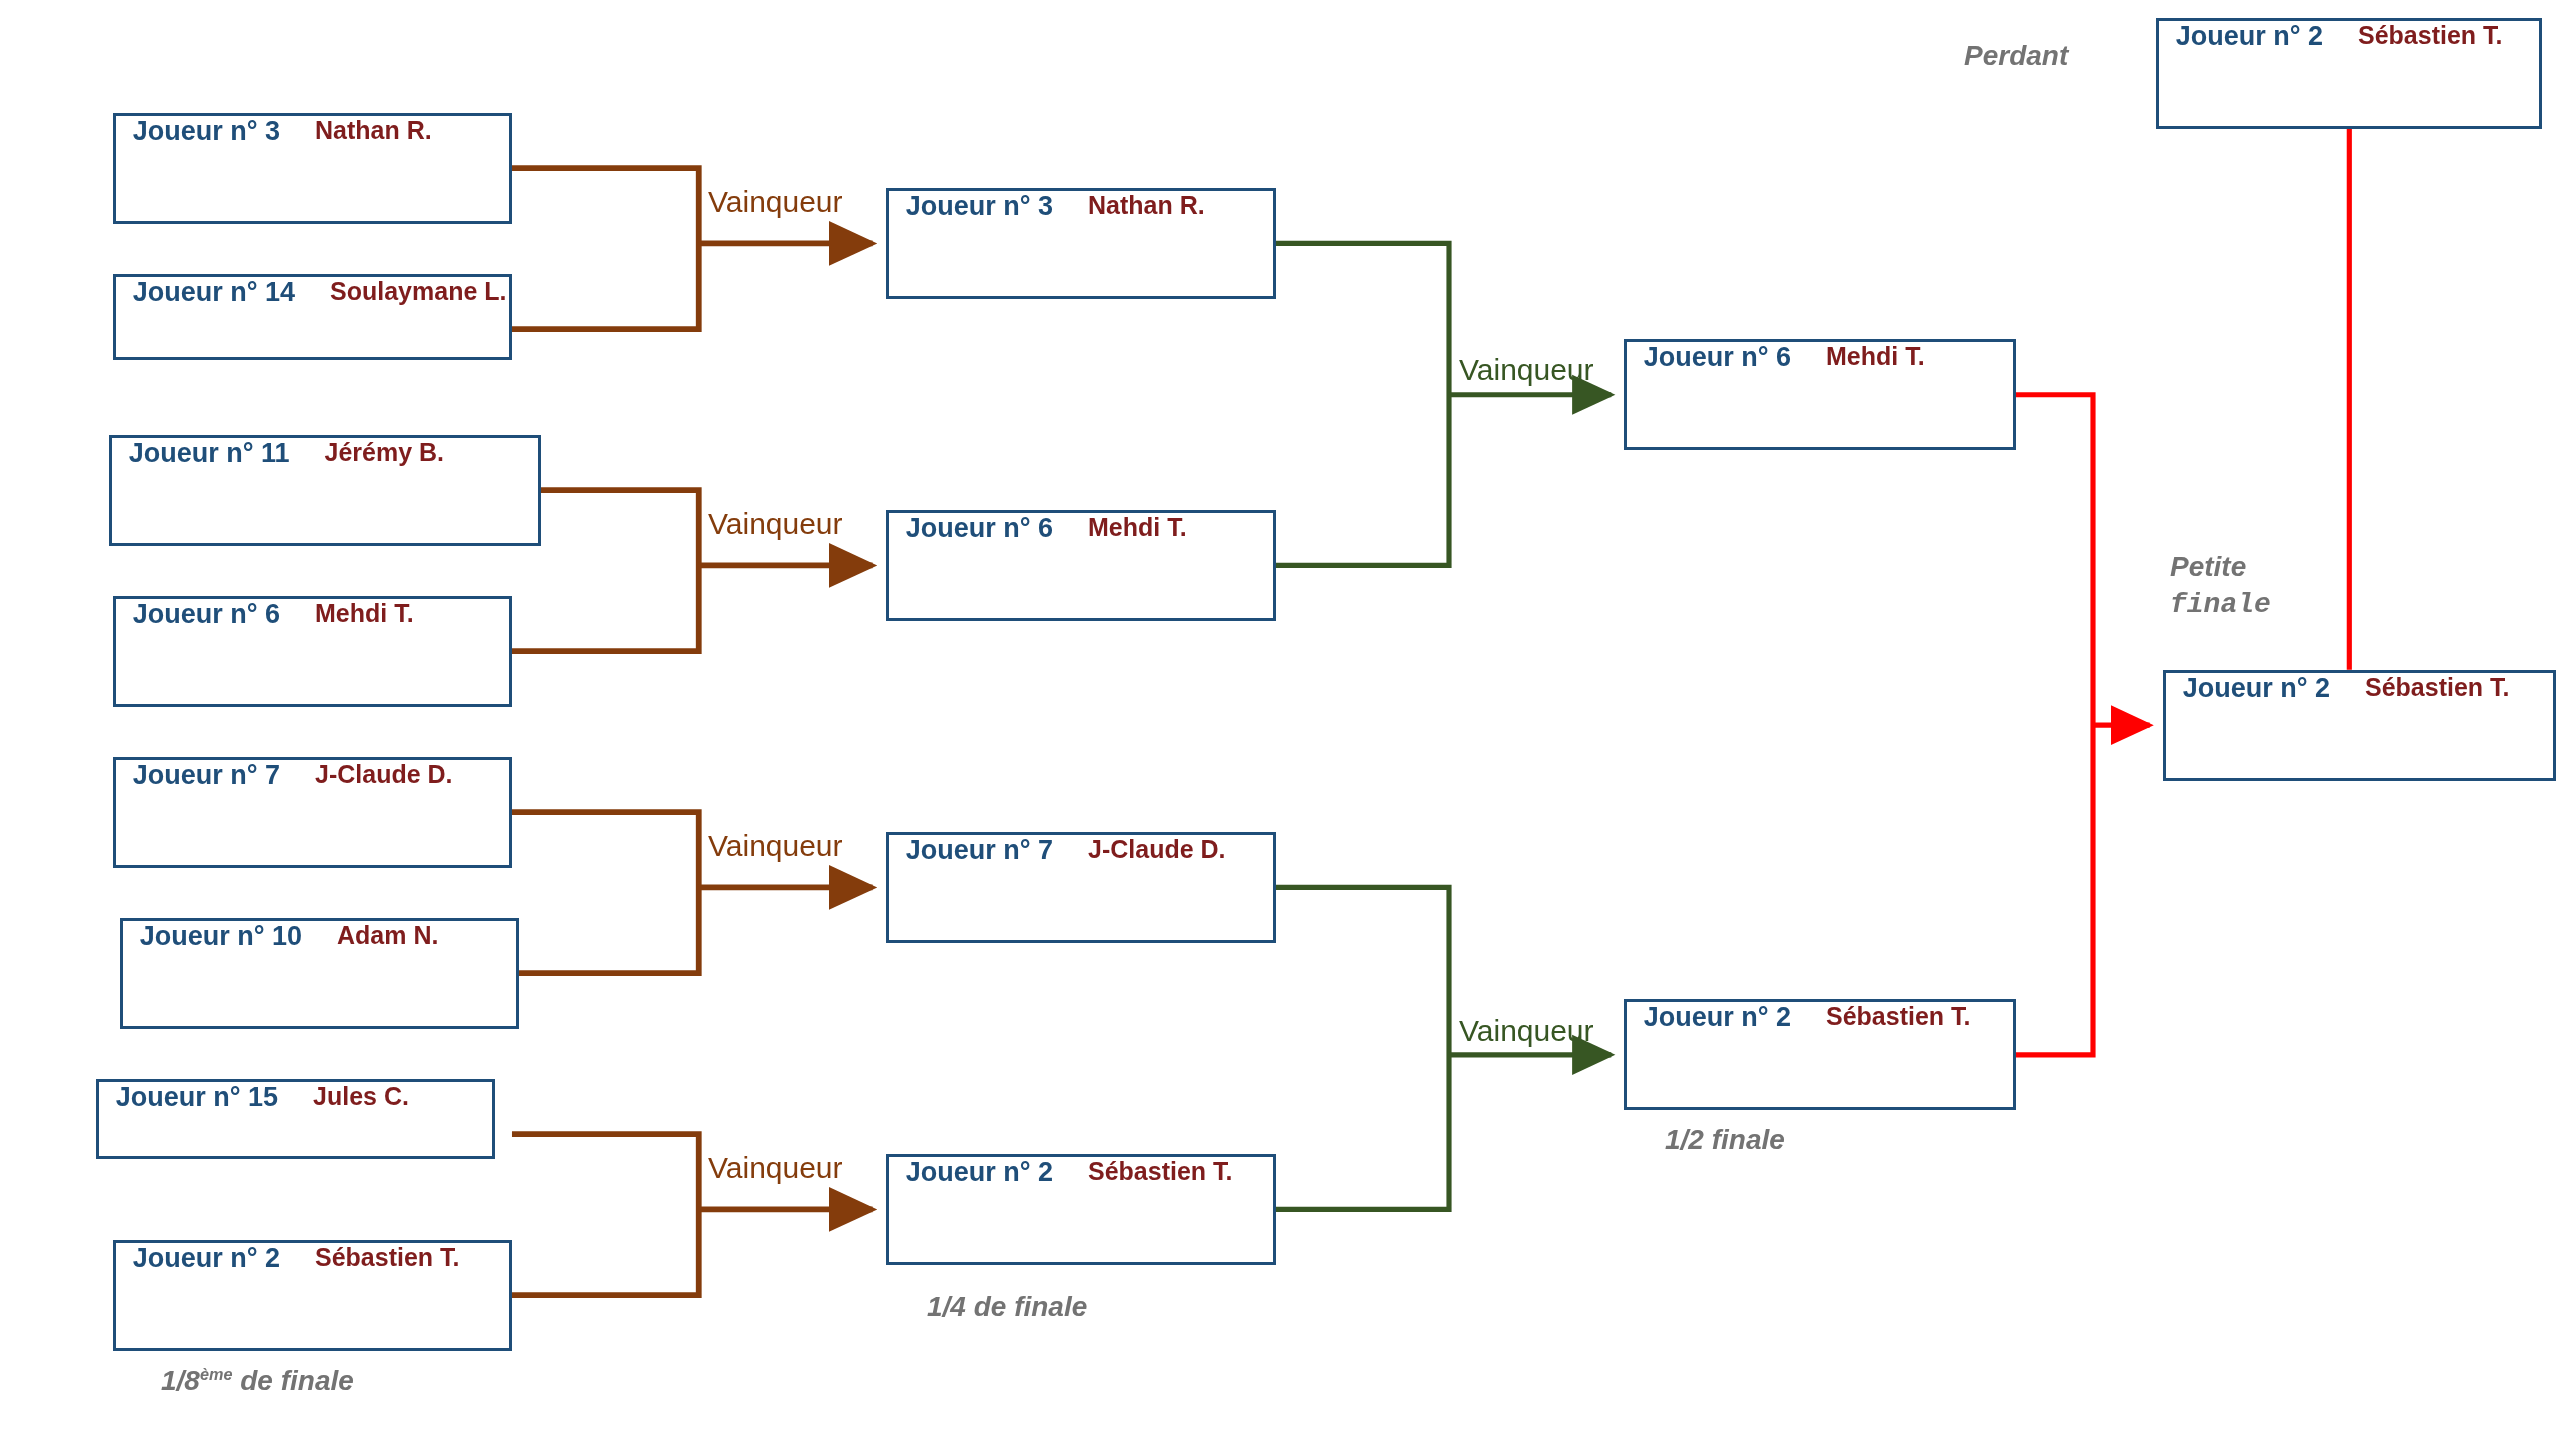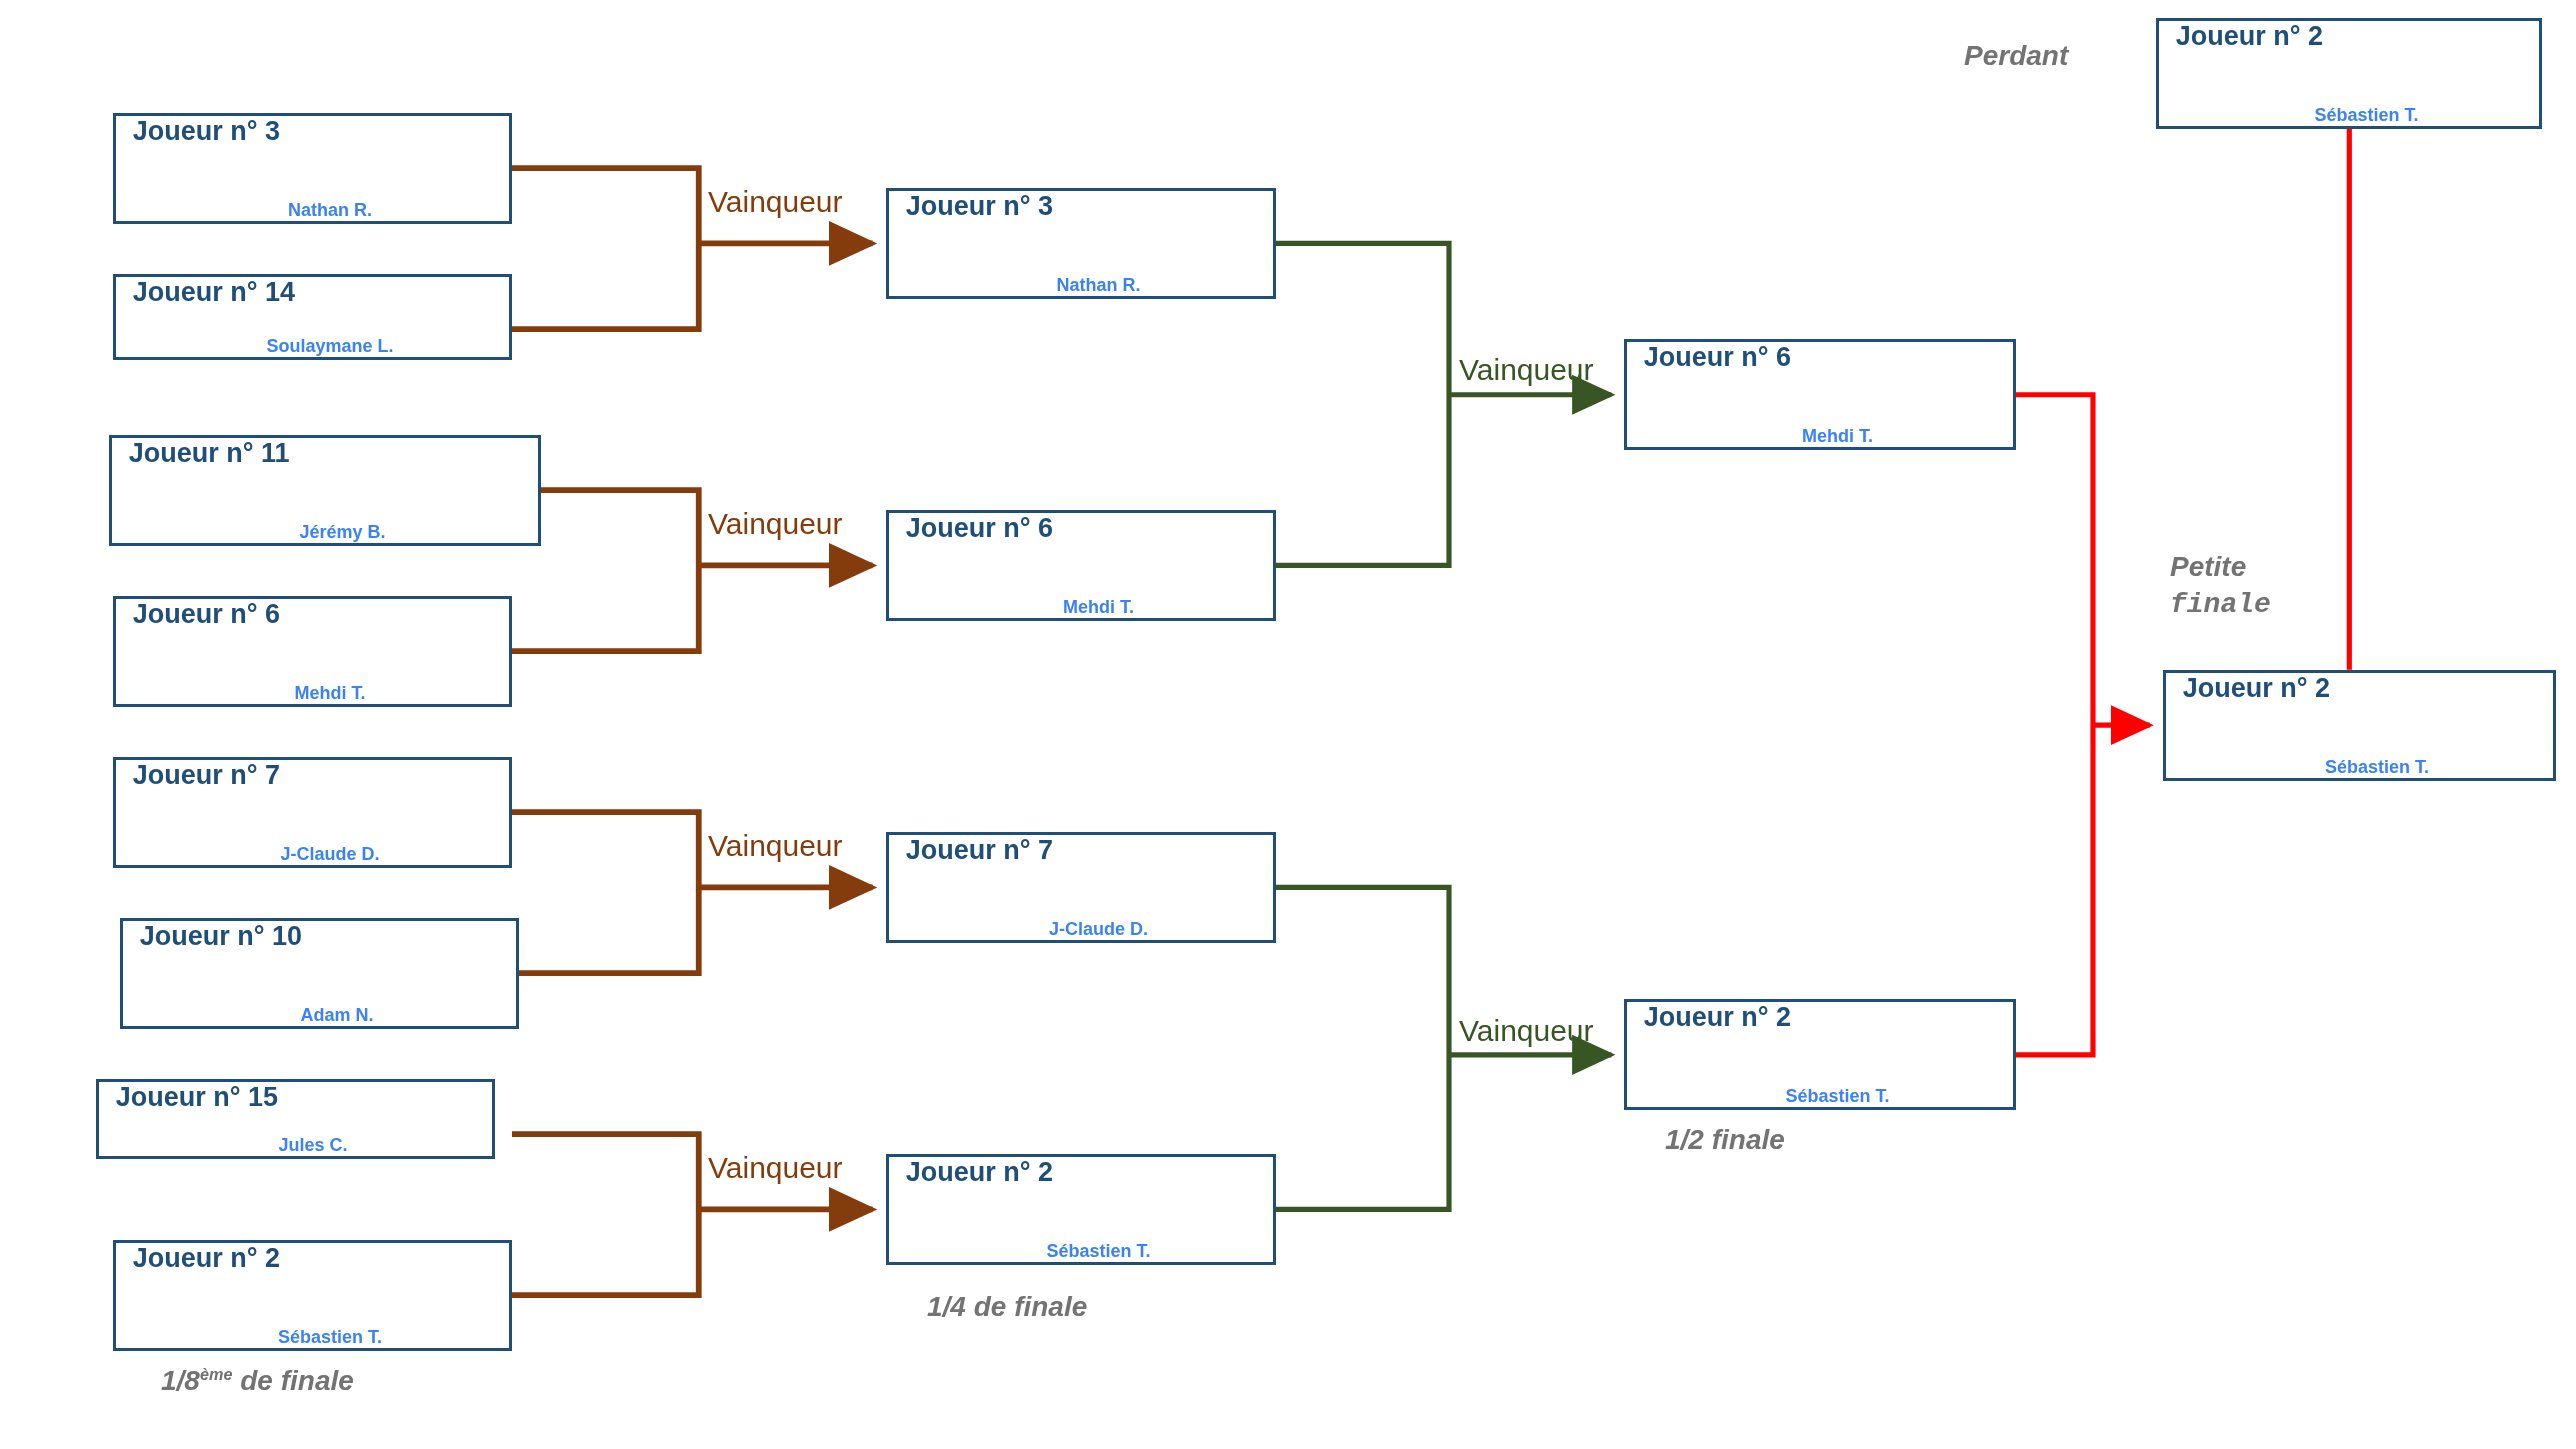--- a/index.html
+++ b/index.html
@@ -27,36 +27,36 @@
     pointer-events: none;
   }
 
   
   .pbox {
     position: absolute;
     box-sizing: border-box;
     border: 3.2px solid #1F4E79;
     background: #ffffff;
     display: flex;
-    flex-direction: column;
-    justify-content: space-between;
+    flex-direction: row;
+    justify-content: flex-start;
     padding: 0 16.7px;
   }
   .pbox .pline1 {
     color: #1F4E79;
     font-weight: bold;
     font-size: 27px;
     line-height: 1.18;
     text-align: left;
     white-space: nowrap;
   }
   .pbox .pline2 {
-    color: #3b82f6;
+    color: #7f1d1d;
     font-weight: bold;
-    font-size: 18px;
+    font-size: 25px;
     line-height: 1.18;
     text-align: center;
     white-space: nowrap;
     padding-left: 35px;
   }
 
   
   .wlabel {
     position: absolute;
     font-size: 30px;

